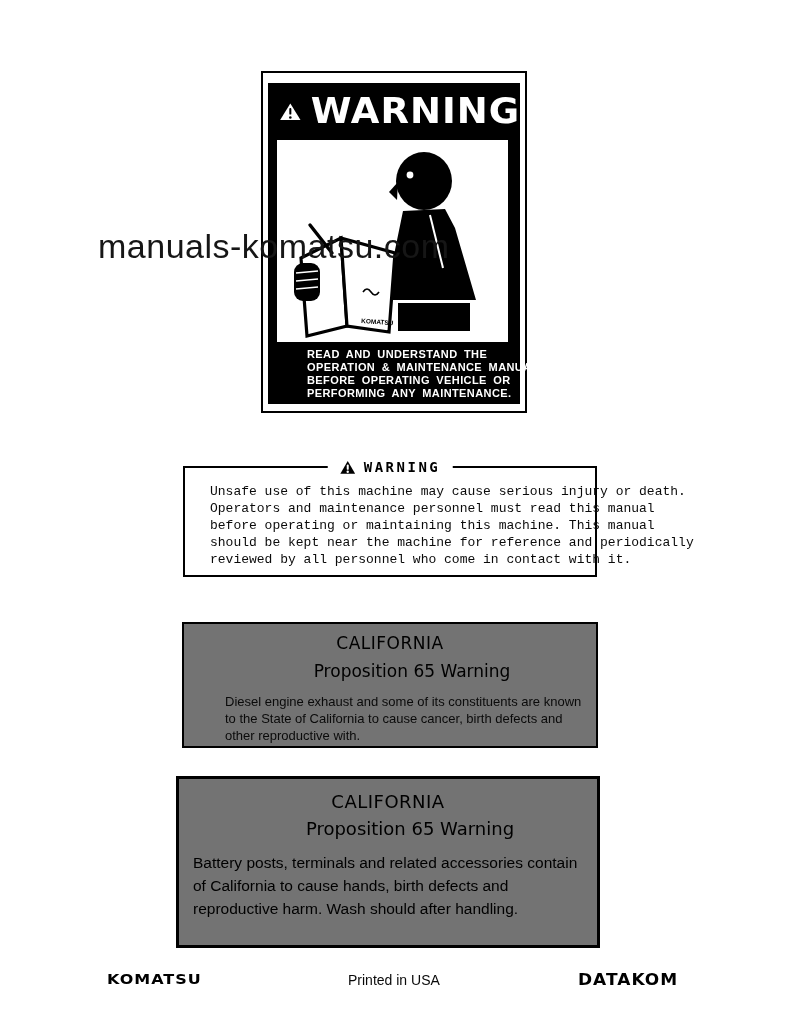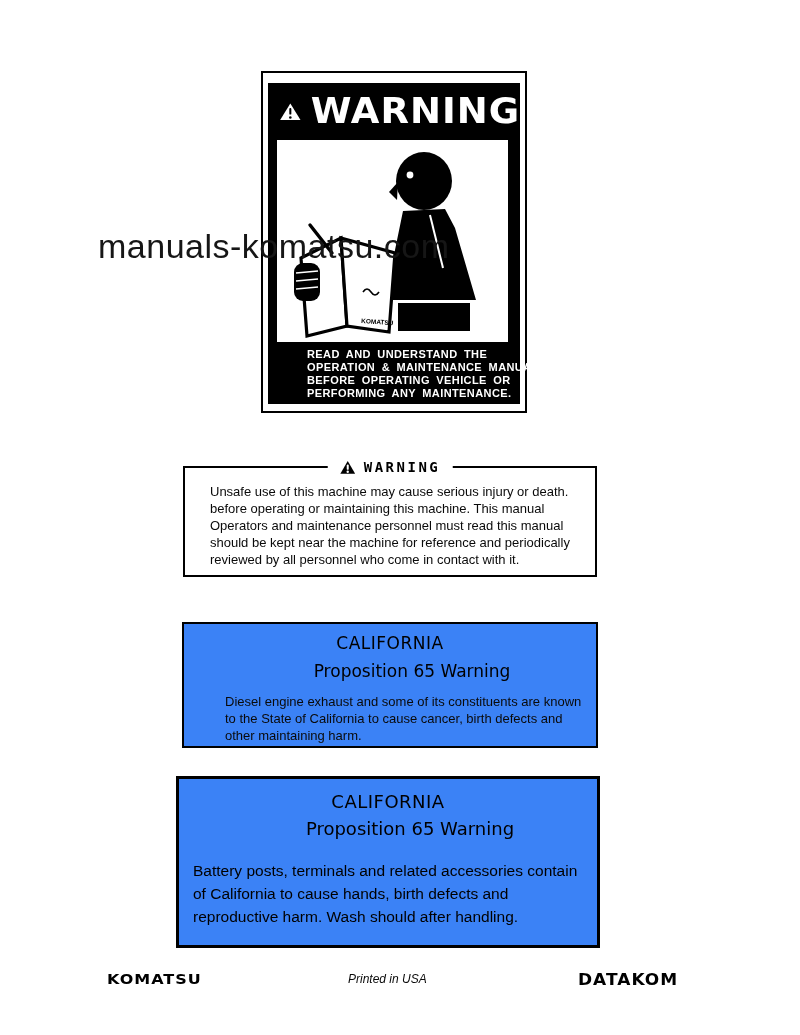--- a/index.html
+++ b/index.html
@@ -102,32 +102,32 @@
     gap: 8px;
     height: 18px;
   }
   .wbox-title .wbox-word {
     font-family: "DejaVu Sans Mono", monospace;
     font-weight: bold;
     font-size: 14px;
     letter-spacing: 2.5px;
     line-height: 18px;
   }
-  .wbox-body { padding: 15px 0 0 25px; }
+  .wbox-body { padding: 15px 0 0 25px; font-family: Liberation Mono, monospace; }
   .body-line {
     font-size: 13px;
     line-height: 17px;
     white-space: nowrap;
     color: #0a0a0a;
   }
 
   
   .cabox {
     position: absolute;
-    background: #3b82f6;
+    background: #737373;
     text-align: center;
   }
   .cabox1 {
     left: 182px;
     top: 622px;
     width: 416px;
     height: 126px;
     border: 2px solid #000;
     padding-top: 9px;
   }
@@ -149,42 +149,41 @@
   .ca-sub {
     font-family: "DejaVu Sans", sans-serif;
     font-size: 17px;
     line-height: 20px;
     margin-top: 8px;
     margin-left: 44px;
   }
   .cabox2 .ca-sub { font-size: 18px; line-height: 21px; margin-top: 6px; }
   .ca-body { margin-top: 12px; text-align: left; padding-left: 41px; }
   .cabox1 .ca-body .body-line { font-size: 13px; line-height: 17px; }
-  .cabox2 .ca-body { margin-top: 20px; padding-left: 14px; }
+  .cabox2 .ca-body { margin-top: 12px; padding-left: 14px; }
   .cabox2 .ca-body .body-line { font-size: 15.5px; line-height: 23px; color: #000; }
 
   
   .footer-logo {
     position: absolute;
     top: 969px;
     font-family: "DejaVu Sans", sans-serif;
     font-weight: bold;
     font-size: 16px;
     letter-spacing: 1px;
     transform: scaleY(0.92);
   }
   .komatsu { left: 107px; }
   .datakom { left: 578px; font-size: 17px; }
   .printed {
     position: absolute;
     top: 972px;
     left: 348px;
-    font-size: 12px;
+    font-size: 14px;
     color: #0a0a0a;
-    font-style: italic;
   }
 </style>
 </head>
 <body>
 
 <div class="page">
 
   <div class="watermark">manuals-komatsu.com</div>
 
   <div class="sign">
@@ -248,34 +247,34 @@
     <div class="wbox-title">
       <svg width="16" height="15" viewBox="0 0 16 15">
         <polygon points="8,1 15.4,13.8 0.6,13.8" fill="#000"></polygon>
         <rect x="7" y="4.6" width="2" height="5.2" rx="0.9" fill="#fff"></rect>
         <circle cx="8" cy="11.8" r="1.2" fill="#fff"></circle>
       </svg>
       <span class="wbox-word">WARNING</span>
     </div>
     <div class="wbox-body">
       <div class="body-line">Unsafe use of this machine may cause serious injury or death.</div>
+      <div class="body-line">Operators and maintenance personnel must read this manual</div>
       <div class="body-line">before operating or maintaining this machine. This manual</div>
-      <div class="body-line">Operators and maintenance personnel must read this manual</div>
       <div class="body-line">should be kept near the machine for reference and periodically</div>
       <div class="body-line">reviewed by all personnel who come in contact with it.</div>
     </div>
   </div>
 
   <div class="cabox cabox1">
     <div class="ca-title">CALIFORNIA</div>
     <div class="ca-sub">Proposition 65 Warning</div>
     <div class="ca-body">
       <div class="body-line">Diesel engine exhaust and some of its constituents are known</div>
       <div class="body-line">to the State of California to cause cancer, birth defects and</div>
-      <div class="body-line">other maintaining harm.</div>
+      <div class="body-line">other reproductive with.</div>
     </div>
   </div>
 
   <div class="cabox cabox2">
     <div class="ca-title">CALIFORNIA</div>
     <div class="ca-sub">Proposition 65 Warning</div>
     <div class="ca-body">
       <div class="body-line">Battery posts, terminals and related accessories contain</div>
       <div class="body-line">of California to cause hands, birth defects  and</div>
       <div class="body-line">reproductive harm.   Wash should after handling.</div>

